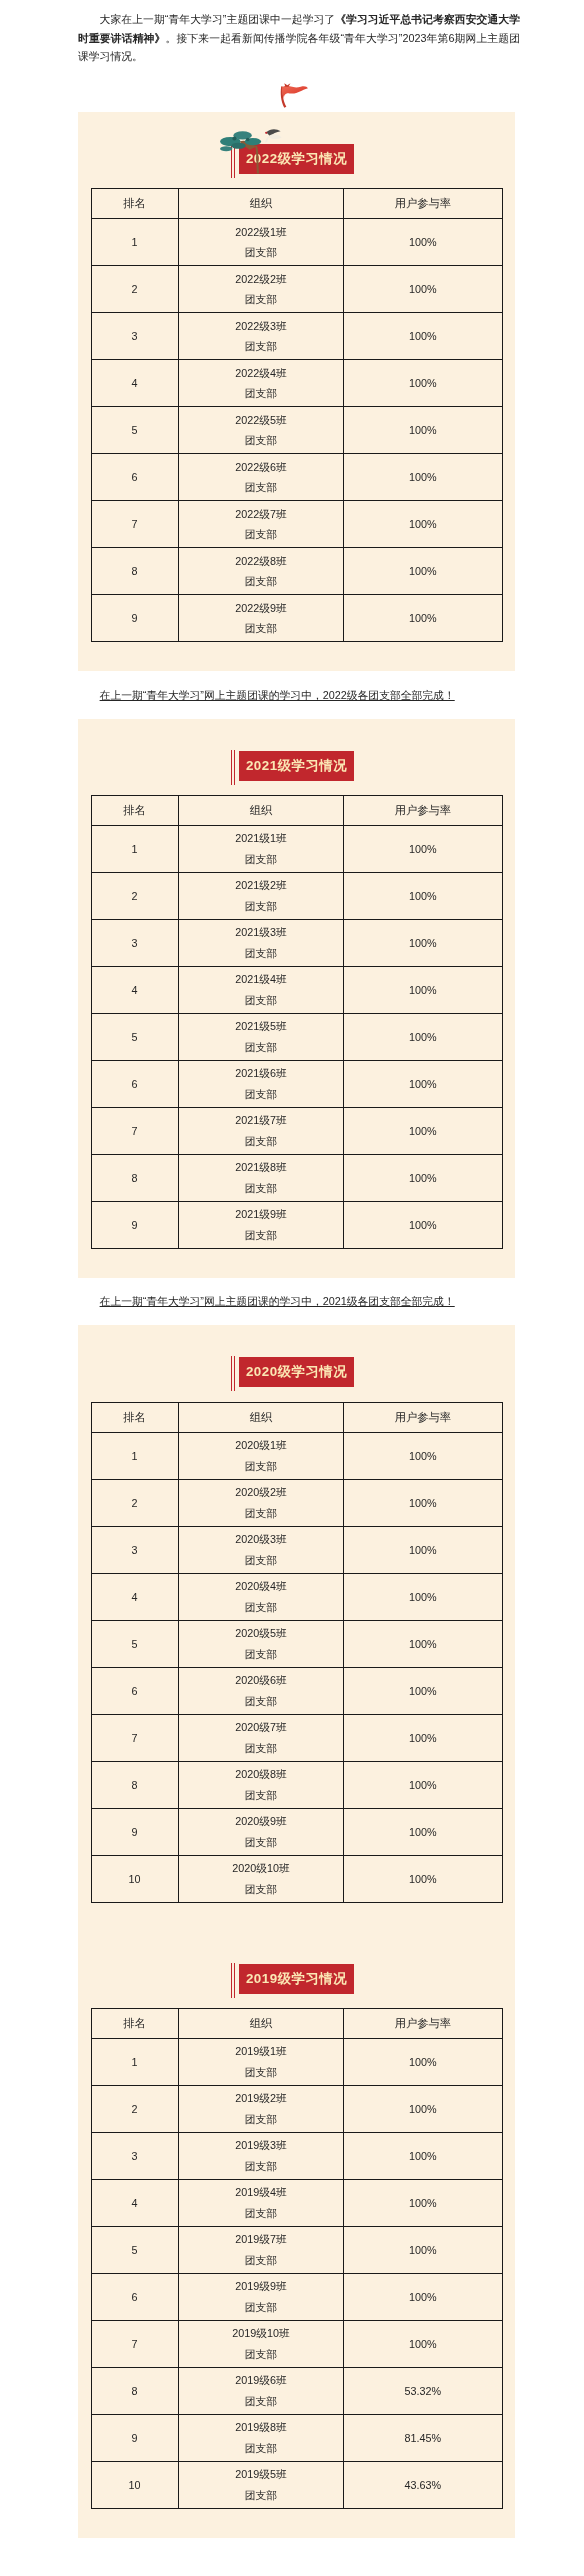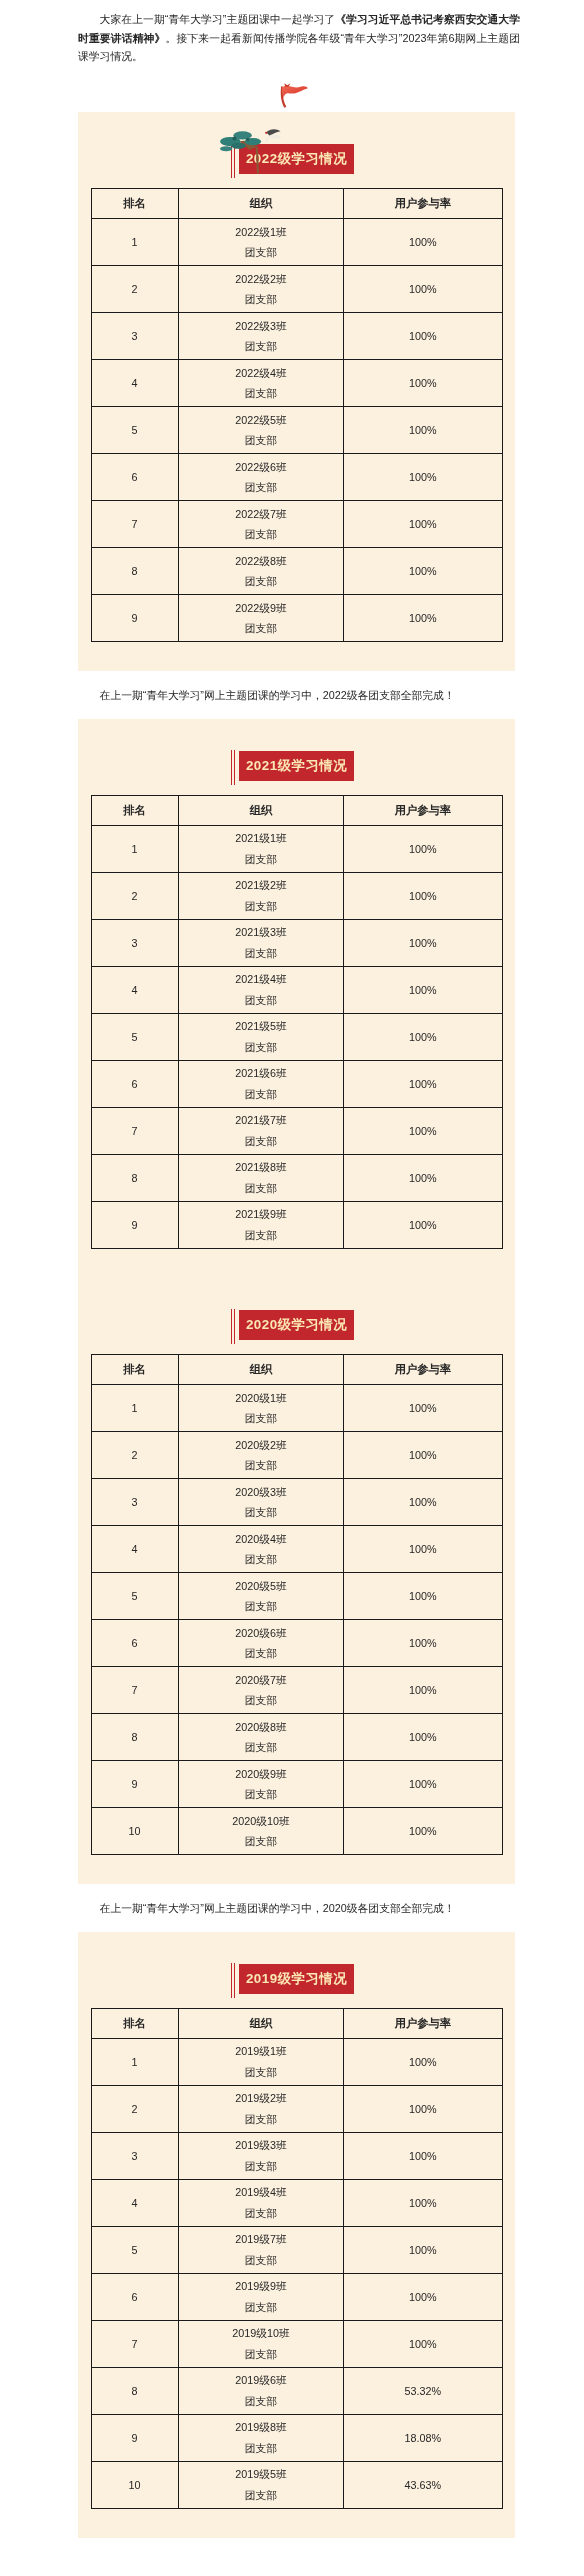--- a/index.html
+++ b/index.html
@@ -22,25 +22,25 @@
                   border-left:1.5px solid #c1272d;border-right:1.5px solid #c1272d;}
   .banner{position:relative;width:115px;height:30px;background:#c1272d;
           display:flex;align-items:center;justify-content:center;
           font-size:13.4px;font-weight:bold;color:#fbe7b4;letter-spacing:0.5px;z-index:1;}
   .banner-decor{position:absolute;left:-19.6px;top:-17.5px;width:77px;height:62px;z-index:2;
                 pointer-events:none;}
   
   table.rank{width:412px;margin:14.4px auto 0;border-collapse:collapse;table-layout:fixed;}
   table.rank td,table.rank th{border:1px solid #1a1a1a;text-align:center;vertical-align:middle;
        font-size:10.8px;color:#262626;padding:0;}
-  table.rank th{height:29px;font-weight:bold;font-size:11.3px;}
+  table.rank th{height:29px;font-weight:normal;font-size:11.3px;}
   table.rank td{height:46px;}
   .org-line{line-height:20.6px;}
   
-  .note{margin:14.4px 64px 14.4px 78px;}
+  .note{margin:14.4px 64px 14.4px 78px;text-decoration:underline;}
 </style>
 </head>
 <body>
 
 <div id="page">
 
   <p class="para" id="intro"><span>大家在上一期“青年大学习”主题团课中一起学习了</span><b>《学习习近平总书记考察西安交通大学时重要讲话精神》</b><span>。接下来一起看新闻传播学院各年级“青年大学习”2023年第6期网上主题团课学习情况。</span></p>
 
   <div class="flag-wrap">
     <svg width="36" height="28" viewBox="0 0 70 54">
@@ -260,20 +260,21 @@
               <td>9</td>
               <td>
                 <div class="org-line">2021级9班</div>
                 <div class="org-line">团支部</div>
               </td>
               <td>100%</td>
             </tr>
           </tbody>
         </table>
       </div>
+      <p class="para note">在上一期“青年大学习”网上主题团课的学习中，2021级各团支部全部完成！</p>
       <div class="section">
         <div class="banner-wrap">
           <span class="banner-stripes"></span>
           <div class="banner">2020级学习情况</div>
         </div>
         <table class="rank">
           <colgroup>
             <col style="width: 21.2%;">
             <col style="width: 40.3%;">
             <col style="width: 38.5%;">
@@ -362,21 +363,20 @@
               <td>10</td>
               <td>
                 <div class="org-line">2020级10班</div>
                 <div class="org-line">团支部</div>
               </td>
               <td>100%</td>
             </tr>
           </tbody>
         </table>
       </div>
-      <p class="para note">在上一期“青年大学习”网上主题团课的学习中，2020级各团支部全部完成！</p>
       <div class="section">
         <div class="banner-wrap">
           <span class="banner-stripes"></span>
           <div class="banner">2019级学习情况</div>
         </div>
         <table class="rank">
           <colgroup>
             <col style="width: 21.2%;">
             <col style="width: 40.3%;">
             <col style="width: 38.5%;">
@@ -452,21 +452,21 @@
                 <div class="org-line">团支部</div>
               </td>
               <td>53.32%</td>
             </tr>
             <tr>
               <td>9</td>
               <td>
                 <div class="org-line">2019级8班</div>
                 <div class="org-line">团支部</div>
               </td>
-              <td>18.08%</td>
+              <td>81.45%</td>
             </tr>
             <tr>
               <td>10</td>
               <td>
                 <div class="org-line">2019级5班</div>
                 <div class="org-line">团支部</div>
               </td>
               <td>43.63%</td>
             </tr>
           </tbody>

